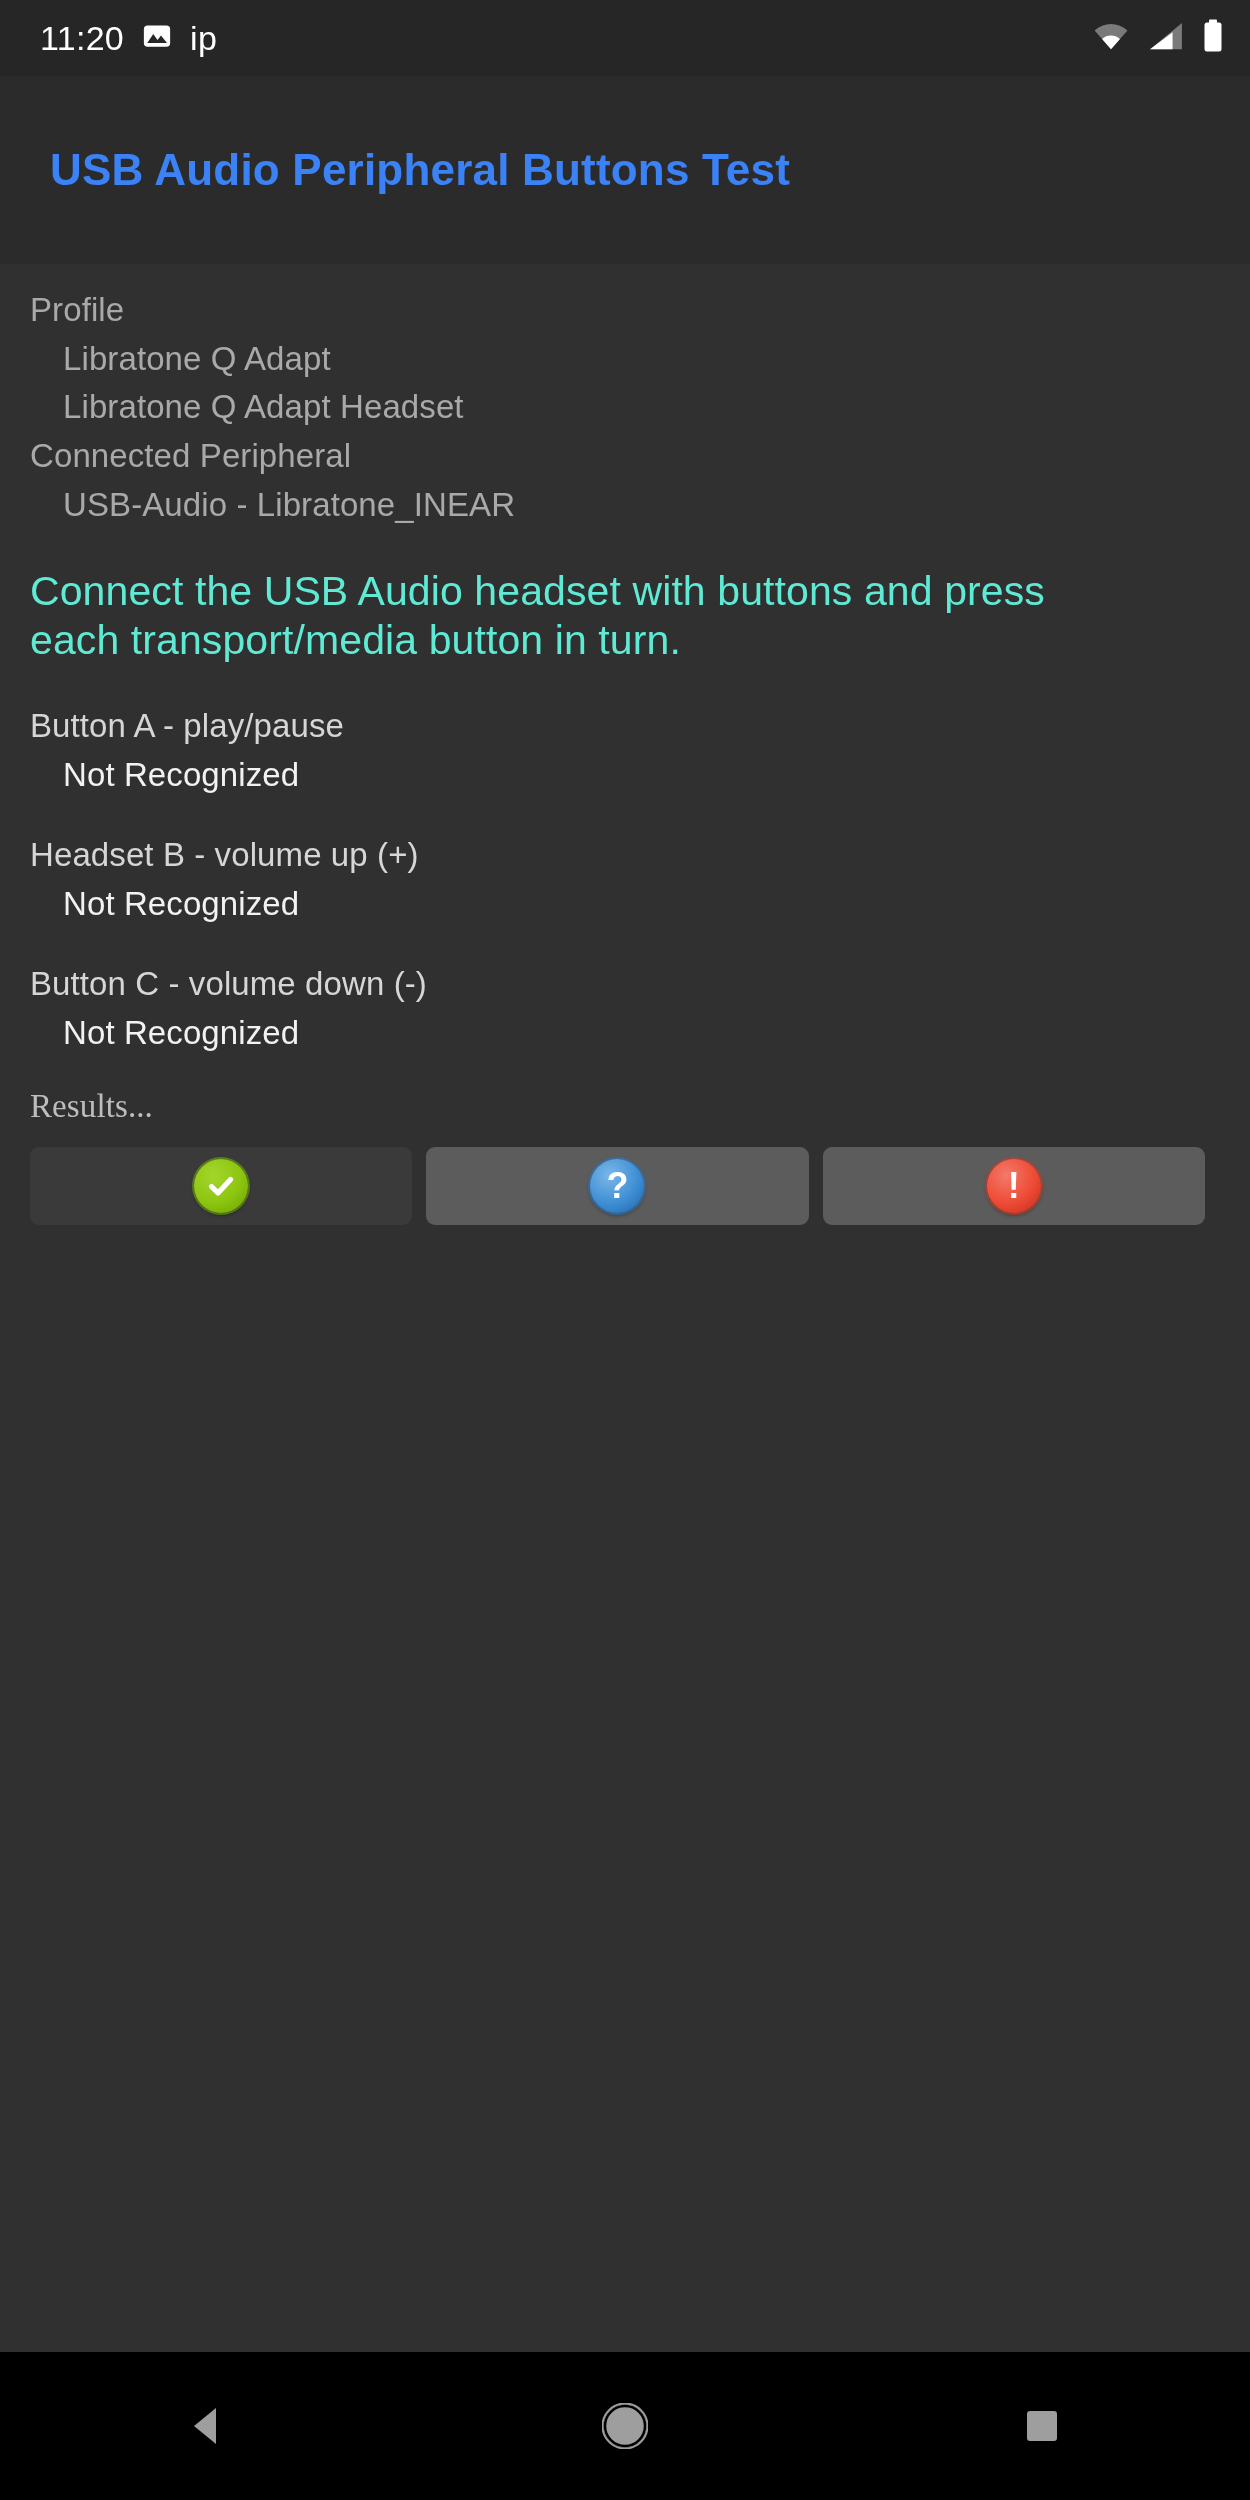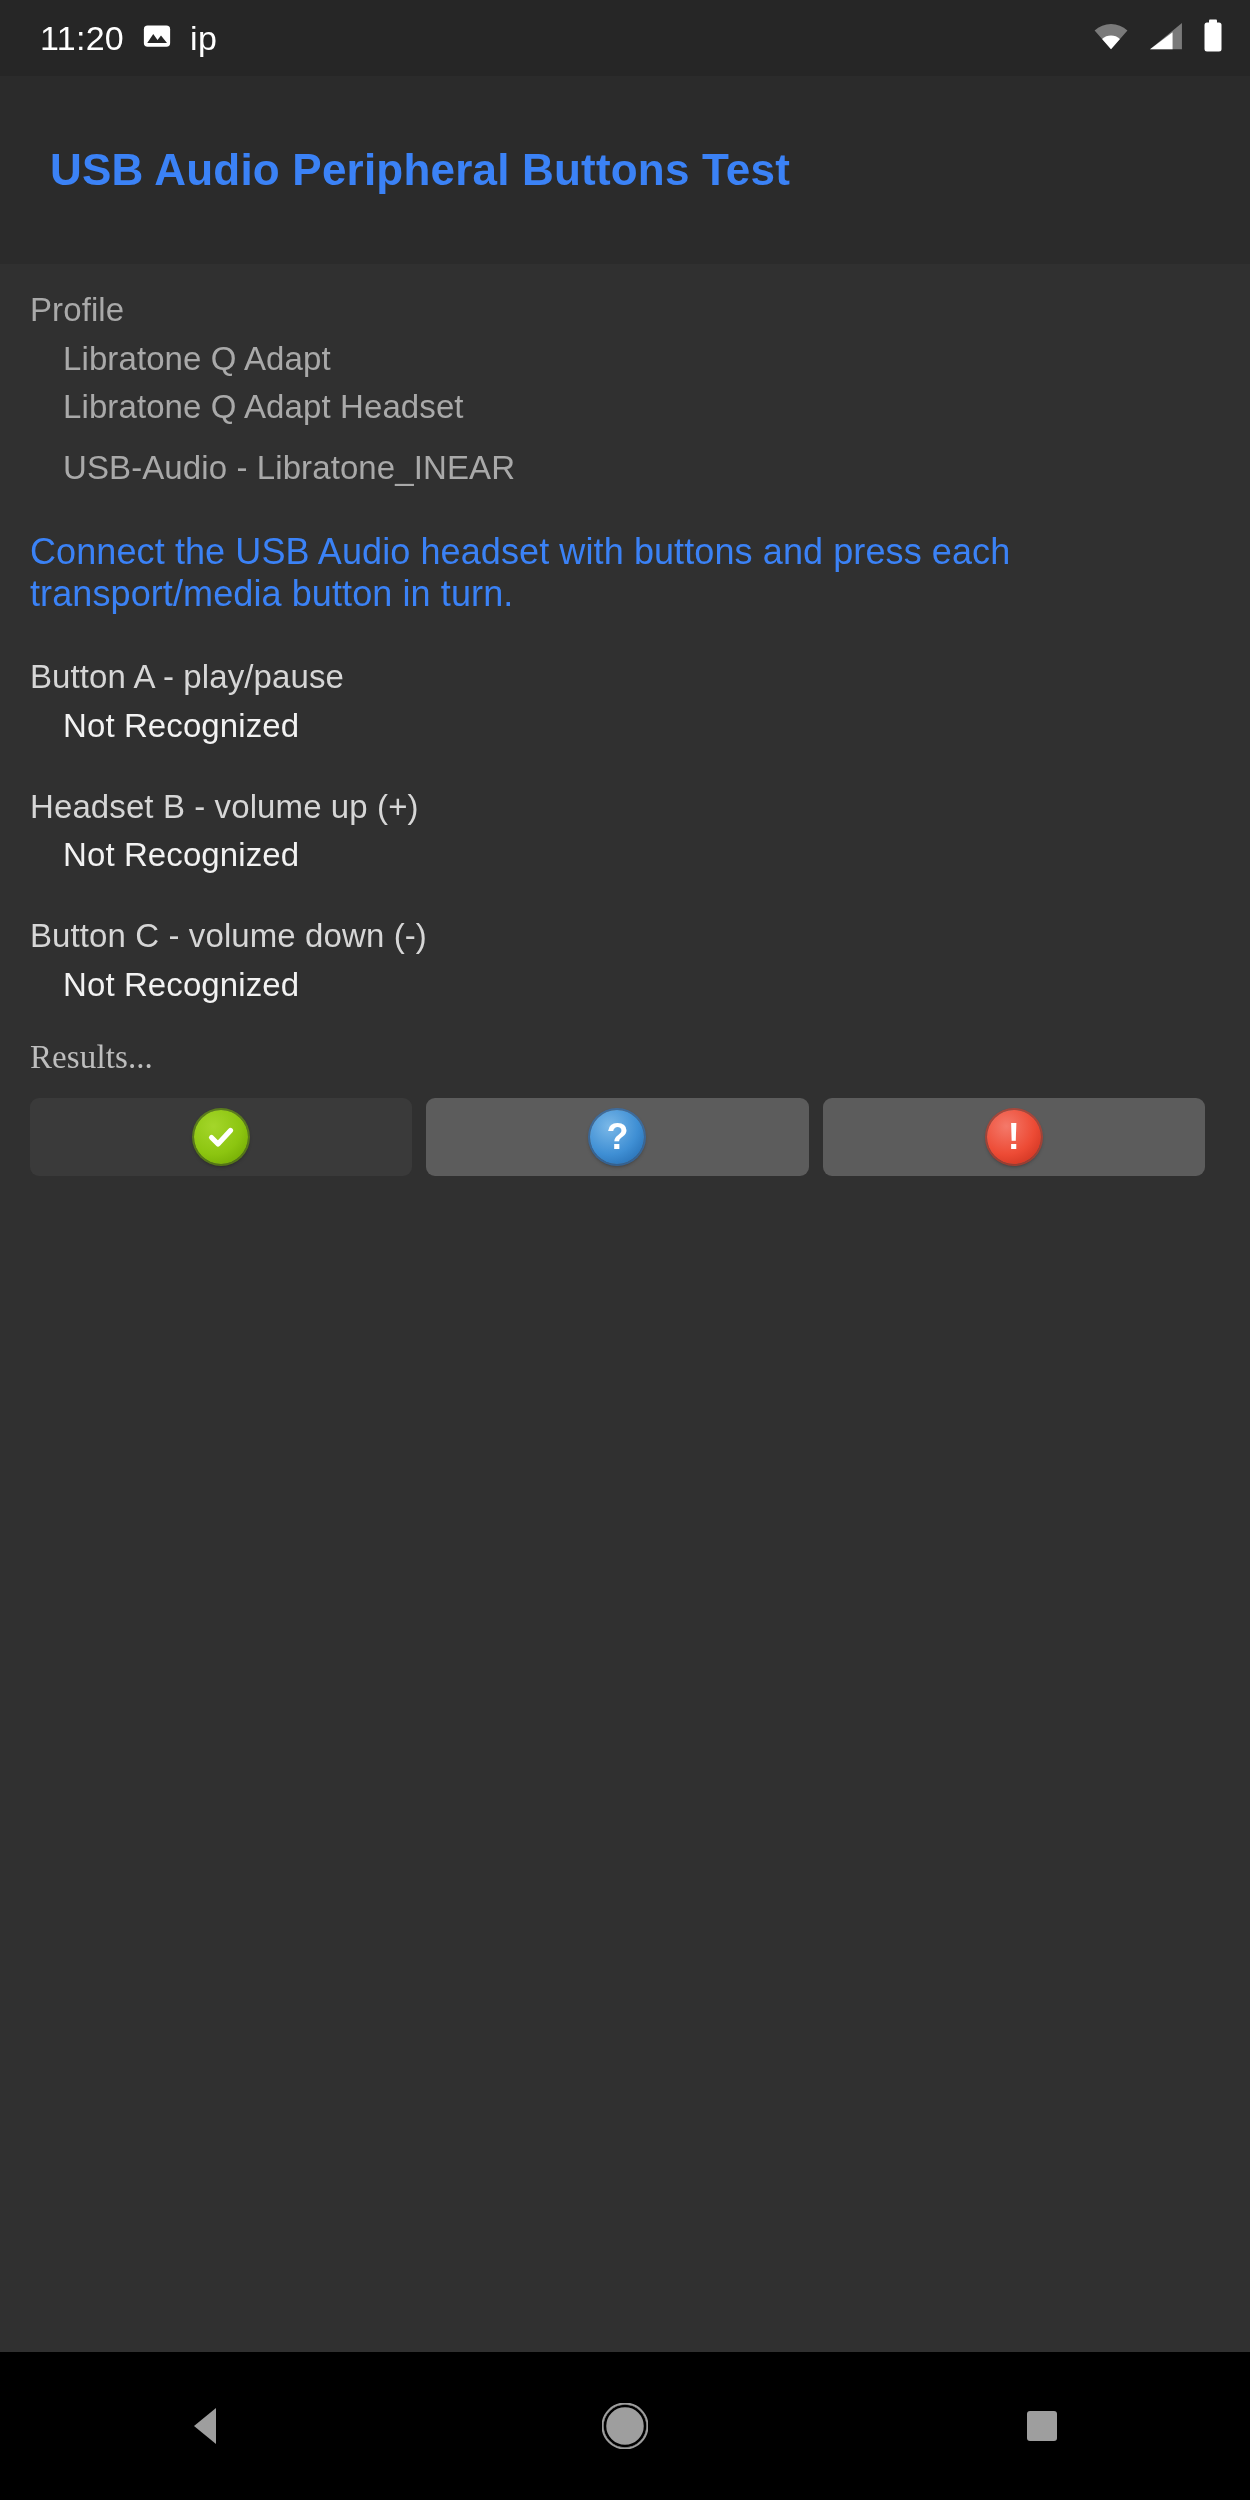--- a/index.html
+++ b/index.html
@@ -86,22 +86,22 @@
   .bright{ color: #d6d6d6; }
   .white { color: #f2f2f2; }
 
   .indent { padding-left: 33px; }
 
   .gap-sm  { height: 12px; }
   .gap-md  { height: 36px; }
   .gap-lg  { height: 44px; }
 
   .para {
-    color: #3b82f6;
-    font-size: 36px;
+    color: #5eead4;
+    font-size: 41px;
     line-height: 1.18;
     max-width: 1105px;
     letter-spacing: 0.1px;
   }
 
   .results-label {
     color: #bdbdbd;
     font-size: 33px;
     letter-spacing: 0.1px;
     font-family: Liberation Serif, serif;
@@ -219,20 +219,21 @@
   </div>
 
   <div class="content">
 
     <div class="txt dim">Profile</div>
     <div class="gap-sm"></div>
     <div class="txt dim indent">Libratone Q Adapt</div>
     <div class="gap-sm"></div>
     <div class="txt dim indent">Libratone Q Adapt Headset</div>
     <div class="gap-sm"></div>
+    <div class="txt dim">Connected Peripheral</div>
     <div class="gap-sm"></div>
     <div class="txt dim indent">USB-Audio - Libratone_INEAR</div>
 
     <div class="gap-lg"></div>
 
     <div class="para">Connect the USB Audio headset with buttons and press each transport/media button in turn.</div>
 
     <div class="gap-lg"></div>
 
     <div class="txt bright">Button A - play/pause</div>

